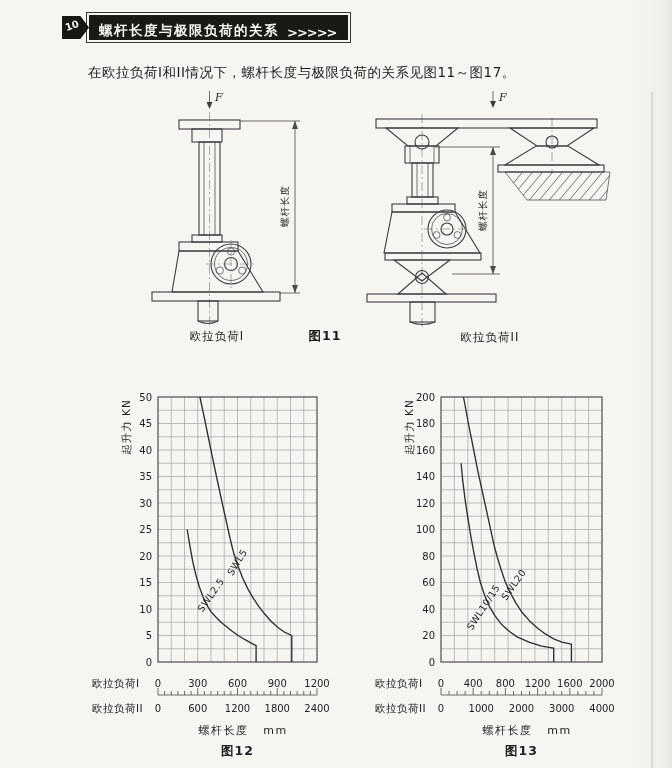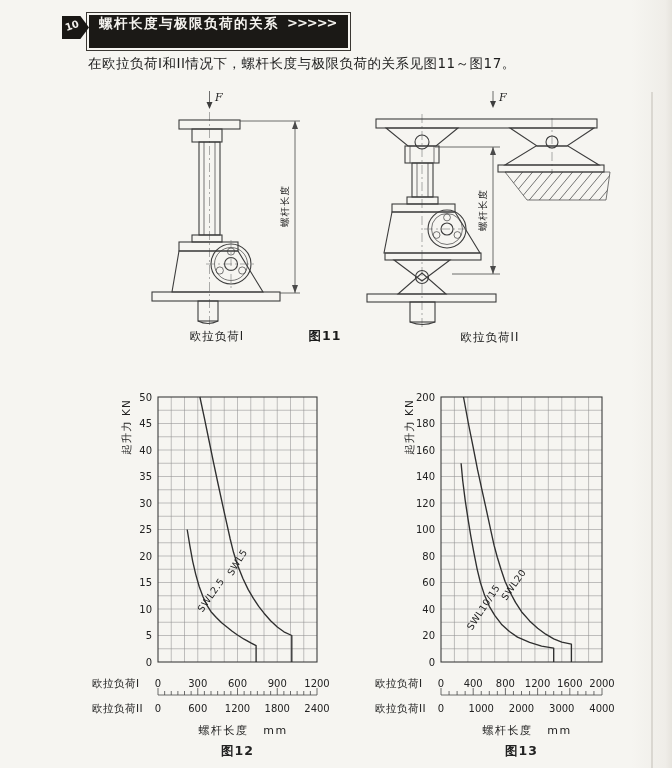--- a/index.html
+++ b/index.html
@@ -6,25 +6,25 @@
   body{font-family:"DejaVu Sans","Liberation Sans",sans-serif;background:#e9e7e2;}
   .page{position:relative;width:672px;height:768px;margin:0 auto;overflow:hidden;
         background:linear-gradient(90deg,#f6f5f1 0%,#f6f5f1 94%,#efede8 99%,#e7e4de 100%);
         color:#222;}
   
   .hdr-badge{position:absolute;left:62px;top:16px;width:27px;height:23px;background:#191714;
              clip-path:polygon(0 0,68% 0,100% 50%,68% 100%,0 100%);z-index:2;}
   .hdr-badge span{position:absolute;left:3px;top:4px;color:#f2f0ec;font-size:10px;font-weight:bold;
                   transform:rotate(-18deg);display:block;}
   .hdr-bar{position:absolute;left:89px;top:15px;height:25px;background:#1b1916;color:#f4f2ee;
-           display:flex;align-items:flex-start;padding:0 12px 8px 10px;
+           display:flex;align-items:flex-end;padding:0 12px 0 10px;
            outline:1px solid #3a3733;outline-offset:2px;}
   .hdr-title{font-size:13.5px;font-weight:bold;letter-spacing:1.5px;white-space:nowrap;}
   .hdr-chev{font-size:13px;font-weight:bold;letter-spacing:-1px;margin-left:8px;white-space:nowrap;}
-  .intro{position:absolute;left:88px;top:55px;width:540px;font-size:13.5px;letter-spacing:0.5px;color:#1c1c1c;}
+  .intro{position:absolute;left:88px;top:64px;width:540px;font-size:13.5px;letter-spacing:0.5px;color:#1c1c1c;}
   
   svg{position:absolute;overflow:visible;}
   .lineart{stroke:#3d3d3d;stroke-width:1.1;fill:none;}
   .lineart .thin{stroke-width:0.7;}
   .lineart .cl{stroke:#777;stroke-width:0.6;stroke-dasharray:9 3 2 3;}
   .lineart .dim{stroke:#4a4a4a;stroke-width:0.8;}
   .lineart text{stroke:none;fill:#222;}
   .f-label{font-family:"DejaVu Serif","Liberation Serif",serif;font-style:italic;font-size:11px;}
   .dimlabel{font-size:9.5px;letter-spacing:1px;}
   .diag-cap{font-size:11.5px;letter-spacing:1px;}

